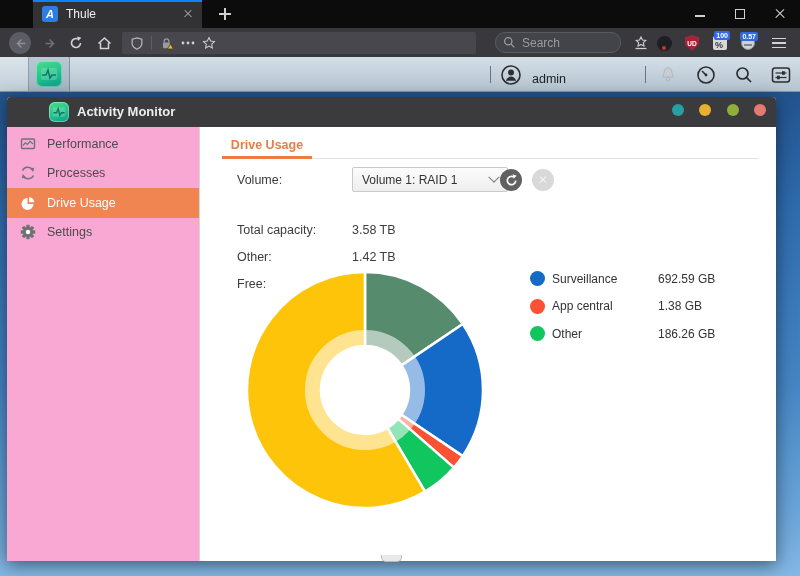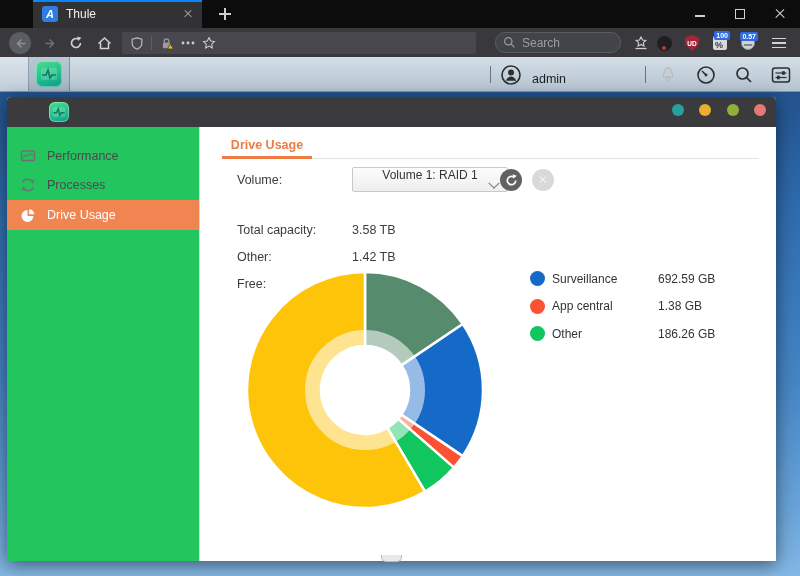--- a/index.html
+++ b/index.html
@@ -61,38 +61,38 @@
   .desktop{position:absolute;left:0;top:92px;width:800px;height:484px;
       background:linear-gradient(180deg,#23538f 0%,#2f6cae 25%,#4585c4 60%,#6ca6da 88%,#84b8e5 100%);}
   .window{position:absolute;left:7px;top:97px;width:769px;height:464px;background:#fff;
       border-radius:4px 4px 0 0;box-shadow:0 4px 18px rgba(0,0,0,.5);}
   .titlebar{position:absolute;left:0;top:0;right:0;height:30px;background:#3b3b3d;border-radius:4px 4px 0 0;}
   .win-title{position:absolute;left:70px;top:0;line-height:30px;color:#ededee;font-size:13px;font-weight:bold;}
   .title-ico{position:absolute;left:42px;top:5px;}
   .wdots{position:absolute;right:10px;top:7px;display:flex;gap:15.5px;}
   .wdot{width:12px;height:12px;border-radius:50%;display:inline-block;}
   
-  .sidebar{position:absolute;left:0;top:30px;width:193px;bottom:0;background:#22c55e;
-      border-right:1px solid #d8d8d8;box-sizing:border-box;padding-top:14px;}
+  .sidebar{position:absolute;left:0;top:30px;width:193px;bottom:0;background:#f9a8d4;
+      border-right:1px solid #d8d8d8;box-sizing:border-box;padding-top:2px;}
   .side-item{height:29.5px;display:flex;align-items:center;color:#4b4b4d;font-size:12.5px;cursor:default;}
   .side-item .sicon{width:17px;margin-left:13px;display:flex;color:#717174;}
   .side-item .slabel{margin-left:10px;}
   .side-item.selected{background:#f08552;color:#fff;}
   .side-item.selected .sicon{color:#fff;}
   
   .main{position:absolute;left:194px;top:30px;right:0;bottom:0;background:#fff;}
   .tab-label{position:absolute;left:21px;top:11px;width:90px;text-align:center;color:#ee7c42;
       font-size:12.5px;font-weight:bold;}
   .tab-hairline{position:absolute;left:21px;top:31px;width:537px;height:1px;background:#e3e3e3;}
   .tab-underline{position:absolute;left:21px;top:29px;width:90px;height:3px;background:#ee7c42;}
   .frow-label{position:absolute;left:36px;font-size:12.5px;color:#3c3c3c;}
   .frow-value{position:absolute;left:151px;font-size:12.5px;color:#3c3c3c;}
   .dropdown{position:absolute;left:151px;top:40px;width:156px;height:25px;box-sizing:border-box;
       background:linear-gradient(#fcfcfc,#eeeeee);border:1px solid #c9c9c9;border-radius:2px;
-      display:flex;align-items:center;padding:0 9px;font-size:12px;color:#333;flex-direction:column;}
+      display:flex;align-items:center;padding:0 9px;font-size:12px;color:#333;}
   .chev{margin-left:auto;width:7px;height:7px;border-right:1.6px solid #7c7c7c;border-bottom:1.6px solid #7c7c7c;
       transform:rotate(45deg) translate(-2px,-2px);}
   .roundbtn{position:absolute;width:22px;height:22px;border-radius:50%;display:flex;align-items:center;justify-content:center;}
   .btn-refresh{left:299px;top:42px;background:#616161;color:#fff;}
   .btn-clear{left:331px;top:42px;background:#d9d9d9;color:#fff;}
   .donut-svg{position:absolute;left:39px;top:138px;}
   .legend{position:absolute;left:329px;top:144px;display:flex;flex-direction:column;gap:12px;}
   .legend-row{display:grid;grid-template-columns:15px 99px auto;gap:7px;align-items:center;height:15.5px;}
   .swatch{width:15px;height:15px;border-radius:50%;}
   .lg-label,.lg-value{font-size:12px;color:#333;white-space:nowrap;}
@@ -267,20 +267,21 @@
 <div class="desktop"></div>
 
 <div class="window">
   <div class="titlebar">
     <span class="title-ico app-ico" style="width:20px;height:20px">
       <svg width="16" height="16" viewBox="0 0 20 20">
           <rect x="2" y="4" width="16" height="12" rx="2" fill="rgba(255,255,255,.18)"></rect>
           <polyline points="3,11 7,11 9,6 11,14 13,11 17,11" stroke="#0b7d63" stroke-width="1.8" fill="none"></polyline>
         </svg>
     </span>
+    <span class="win-title">Activity Monitor</span>
     <span class="wdots">
         <span class="wdot" style="background: rgb(39, 160, 162);"></span>
         <span class="wdot" style="background: rgb(232, 176, 46);"></span>
         <span class="wdot" style="background: rgb(143, 174, 58);"></span>
         <span class="wdot" style="background: rgb(229, 121, 116);"></span>
       </span>
   </div>
 
   <div class="sidebar">
     <div class="side-item">
@@ -308,20 +309,35 @@
       <span class="slabel">Processes</span>
     </div>
     <div class="side-item selected">
       <span class="sicon">
         <svg width="16" height="16" viewBox="0 0 16 16">
           <path d="M7.5 9 L7.5 3 A6 6 0 1 0 13.5 9 Z" fill="currentColor"></path>
           <path d="M9.2 7.3 L9.2 2.2 A5.1 5.1 0 0 1 14.3 7.3 Z" fill="currentColor"></path>
         </svg>
       </span>
       <span class="slabel">Drive Usage</span>
+    </div>
+    <div class="side-item">
+      <span class="sicon">
+        <svg width="16" height="16" viewBox="0 0 16 16">
+          <g transform="translate(8 8)">
+            <rect x="-1.7" y="-7.3" width="3.4" height="14.6" rx="0.8" fill="currentColor"></rect>
+            <rect x="-1.7" y="-7.3" width="3.4" height="14.6" rx="0.8" fill="currentColor" transform="rotate(45)"></rect>
+            <rect x="-1.7" y="-7.3" width="3.4" height="14.6" rx="0.8" fill="currentColor" transform="rotate(90)"></rect>
+            <rect x="-1.7" y="-7.3" width="3.4" height="14.6" rx="0.8" fill="currentColor" transform="rotate(135)"></rect>
+            <circle cx="0" cy="0" r="5" fill="currentColor"></circle>
+            <circle cx="0" cy="0" r="2.2" fill="#fff"></circle>
+          </g>
+        </svg>
+      </span>
+      <span class="slabel">Settings</span>
     </div>
   </div>
 
   <div class="main">
     <div class="tab-label">Drive Usage</div>
     <div class="tab-hairline"></div>
     <div class="tab-underline"></div>
 
     <span class="frow-label" style="top:46px">Volume:</span>
     <div class="dropdown">

